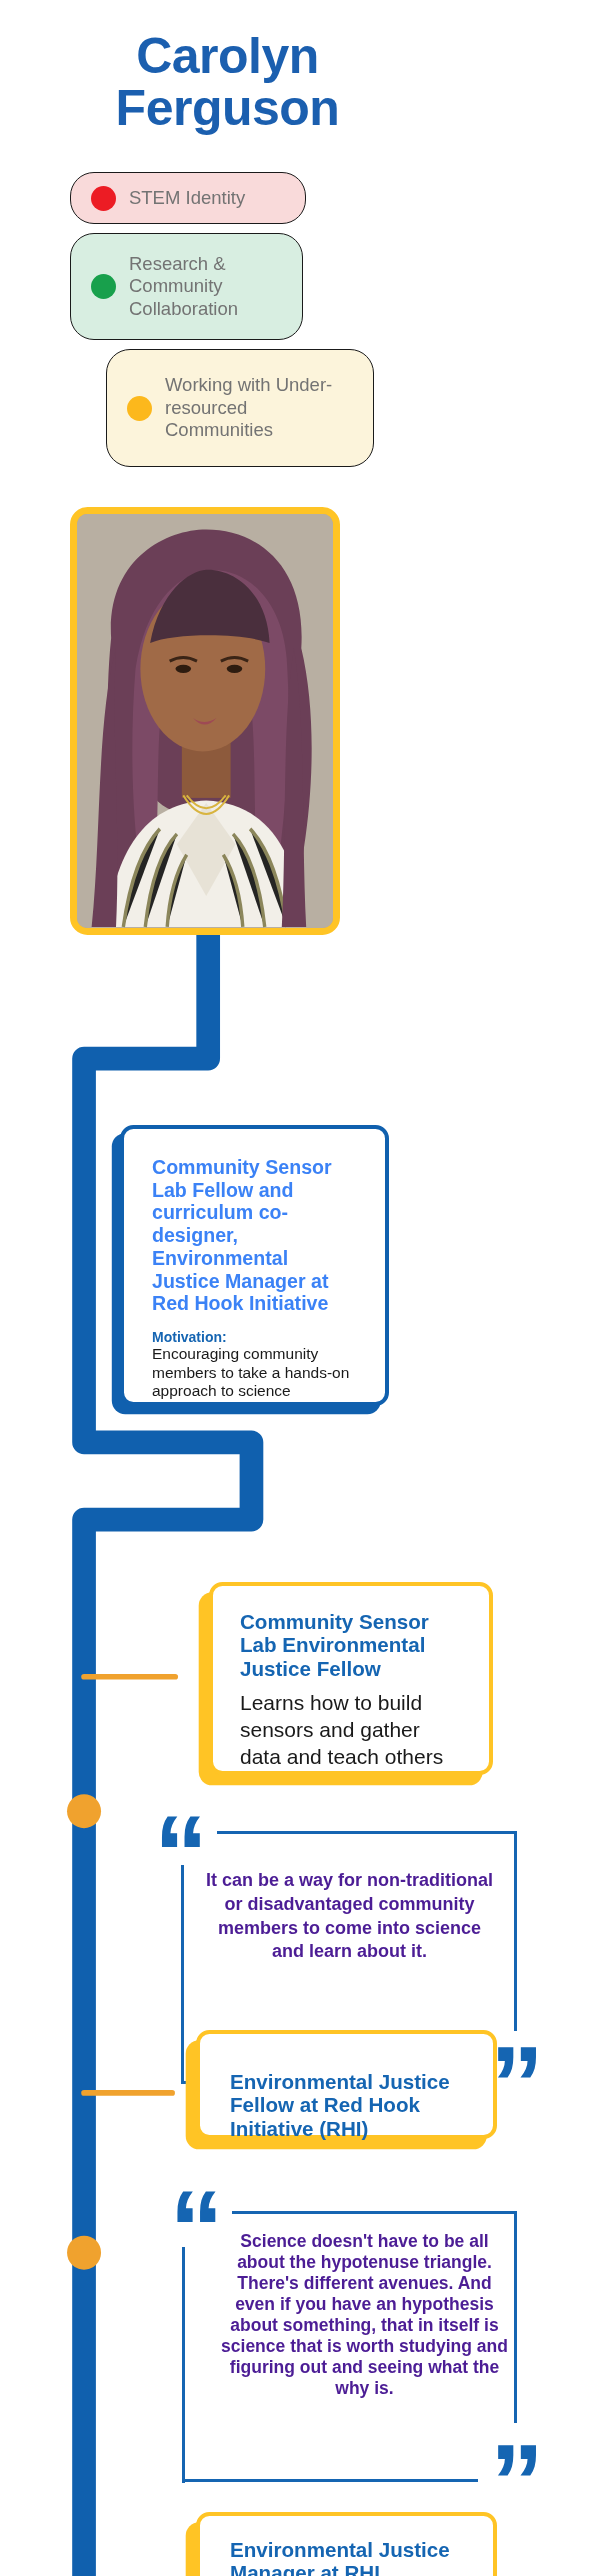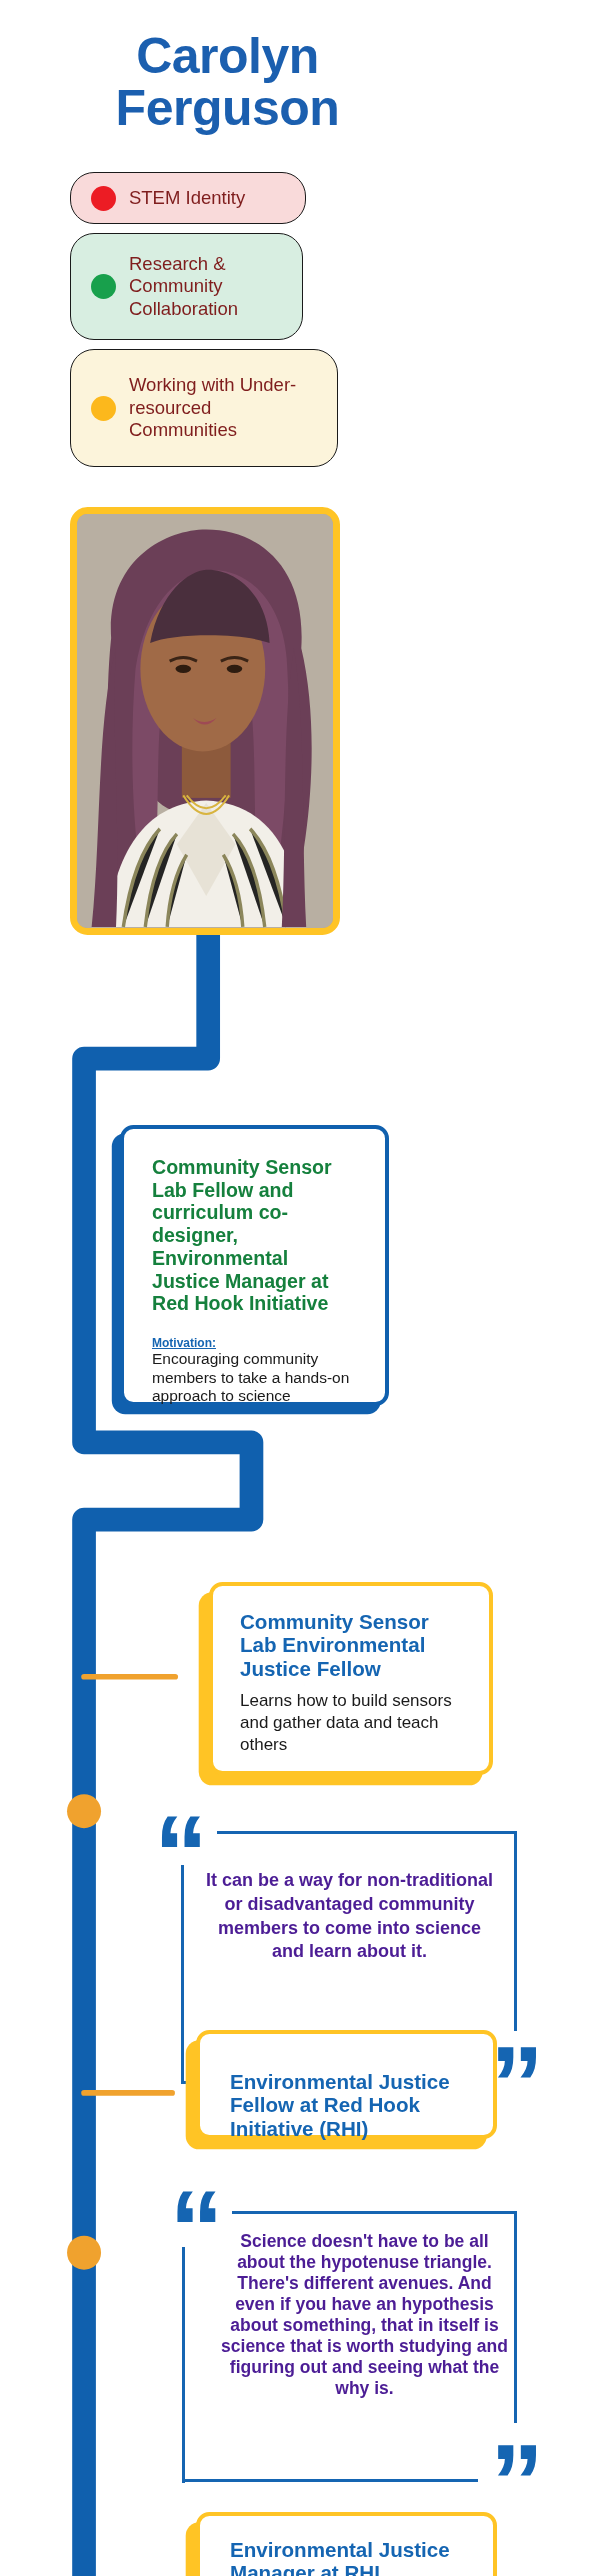--- a/index.html
+++ b/index.html
@@ -16,26 +16,26 @@
     left:68px;top:30px;width:319px;
     font-size:50px;line-height:1.04;font-weight:bold;
     color:#1b5faf;letter-spacing:-0.5px;text-align:center;
   }
   
   .pill{
     left:70px;
     border:1.5px solid #1a1a1a;border-radius:24px;
     display:flex;align-items:center;gap:13.4px;
     padding:0 17.5px 0 19.6px;box-sizing:border-box;
-    color:#7f1d1d;font-size:18.5px;line-height:1.22;
+    color:#737373;font-size:18.5px;line-height:1.22;
   }
   .pill .dot{width:25px;height:25px;border-radius:50%;flex:0 0 auto;}
   .pill-1{top:172px;width:236px;height:52px;background:#f9dada;}
   .pill-2{top:233px;width:233px;height:107px;background:#d8eee1;}
-  .pill-3{top:349px;width:268px;height:118px;background:#fcf4db;}
+  .pill-3{top:349px;width:268px;height:118px;background:#fcf4db;margin-left:36px;}
   .dot-red{background:#ec1c24;}
   .dot-green{background:#18a04c;}
   .dot-yellow{background:#fcb81c;}
   
   .photo{
     left:70px;top:507px;width:270px;height:428px;
     border:7.2px solid #ffc425;border-radius:17.5px;
     overflow:hidden;box-sizing:border-box;background:#b3a99c;
   }
   .photo svg{display:block;width:100%;height:100%;}
@@ -44,25 +44,25 @@
   
   .card{
     box-sizing:border-box;background:#ffffff;border-radius:13.4px;
   }
   .card.blue{border:4.6px solid #1060ae;box-shadow:-8.2px 8.2px 0 #1060ae;}
   .card.yellow{border:4.6px solid #ffc425;box-shadow:-10.3px 10.3px 0 #ffc425;}
   .card-intro{left:120px;top:1125px;width:269px;height:281px;padding:27px 28px;}
   .card-csl{left:209px;top:1582px;width:284px;height:193px;padding:24px 27px;}
   .card-rhifellow{left:196px;top:2030px;width:301px;height:109px;padding:36px 30px;}
   .card-manager{left:196px;top:2512px;width:301px;height:222px;padding:21.6px 30px;}
-  .card-title-orange{color:#15803d;font-weight:bold;font-size:19.6px;line-height:1.16;}
+  .card-title-orange{color:#3b82f6;font-weight:bold;font-size:19.6px;line-height:1.16;}
   .card-title-blue{color:#1565b2;font-weight:bold;font-size:20.6px;line-height:1.13;}
-  .card-label-blue{color:#1565b2;font-weight:bold;font-size:12px;margin-top:21px;text-decoration:underline;}
+  .card-label-blue{color:#1565b2;font-weight:bold;font-size:14px;margin-top:14px;}
   .card-body{color:#1a1a1a;font-size:15.5px;line-height:1.2;margin-top:0;}
-  .card-body-lg{color:#1a1a1a;font-size:17px;line-height:1.28;margin-top:10.3px;}
+  .card-body-lg{color:#1a1a1a;font-size:21px;line-height:1.28;margin-top:10.3px;}
   
   .quote{position:absolute;}
   .q-seg{position:absolute;background:#1565b2;}
   .q-mark{
     position:absolute;color:#1565b2;font-weight:bold;
     font-size:108px;line-height:0.62;font-family:"Liberation Sans",sans-serif;
   }
   .q-text{
     position:absolute;text-align:center;color:#4c1d95;
     font-weight:bold;font-size:17.5px;line-height:1.2;

